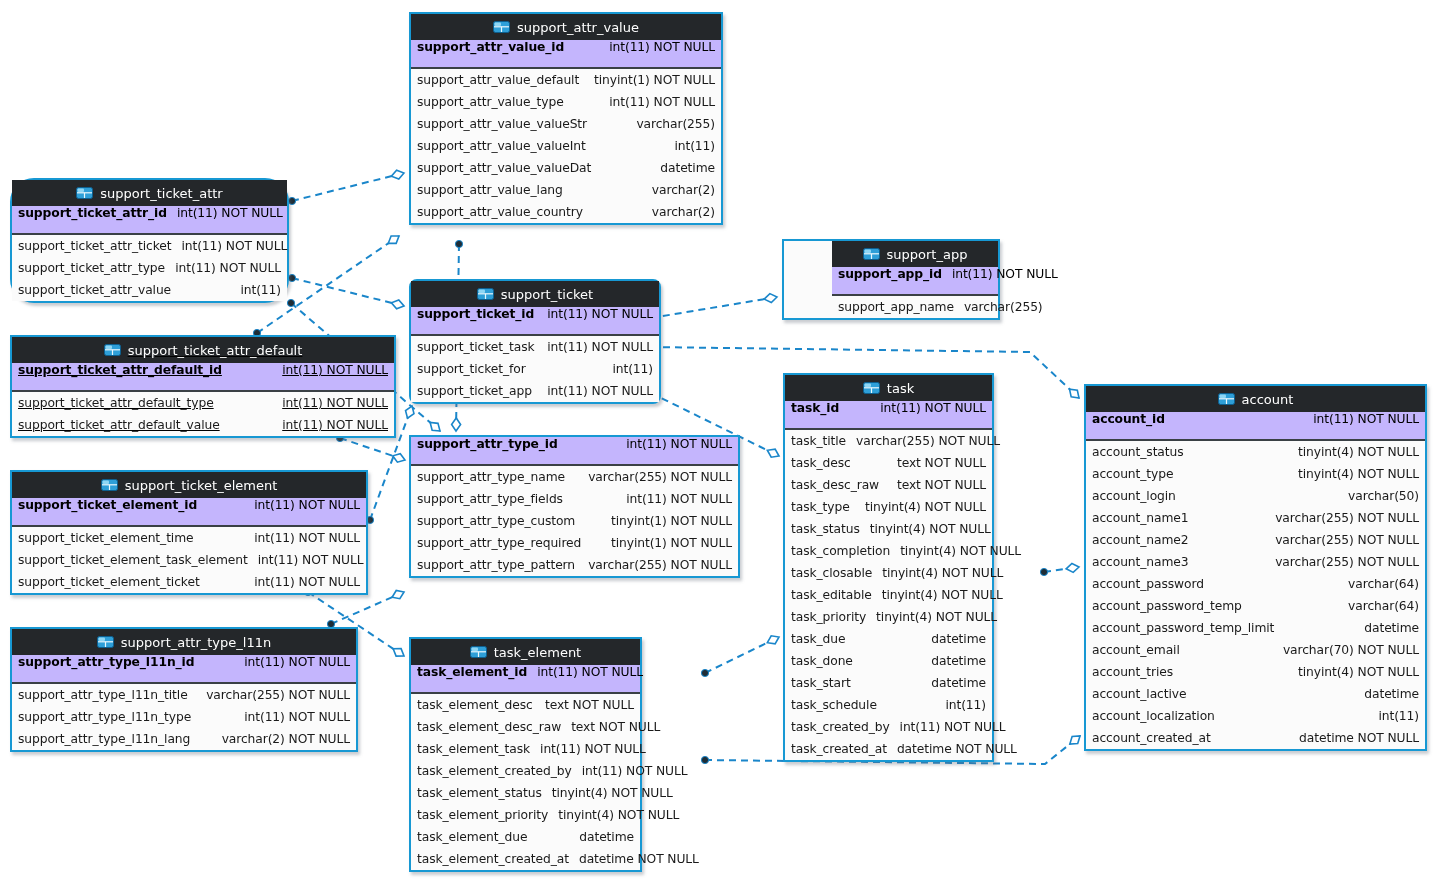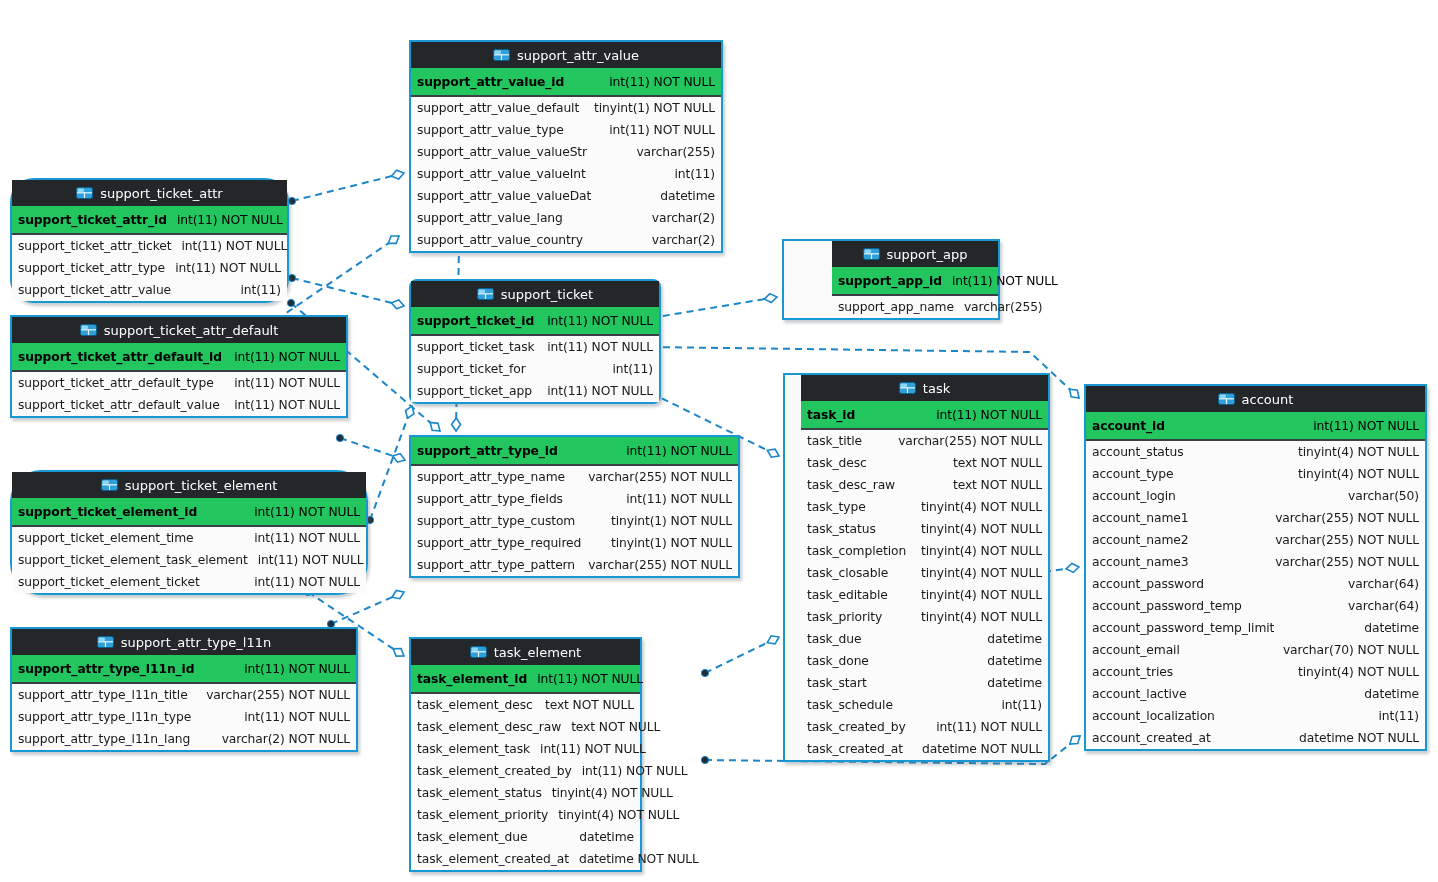--- a/index.html
+++ b/index.html
@@ -10,22 +10,22 @@
   #rels{position:absolute;left:0;top:0;width:1438px;height:882px;}
   .tbl{
     position:absolute;box-sizing:border-box;border:2px solid #1798d3;background:#fbfbfb;
     box-shadow:2px 3px 3px rgba(100,110,120,.35);
   }
   .tbl-header{
     background:#24272a;color:#fff;height:26px;display:flex;align-items:center;
     justify-content:center;gap:7px;font-size:13px;white-space:nowrap;
   }
   .pk-row{
-    height:27px;display:flex;align-items:center;justify-content:space-between;
-    padding:0 6px;font-size:12.3px;border-bottom:2px solid #3a4045;background:#22c55e;
+    height:27px;display:flex;justify-content:space-between;
+    padding:0 6px;font-size:12.3px;border-bottom:2px solid #3a4045;background:#c4b5fd;
     white-space:nowrap;letter-spacing:-0.1px;
   }
   .pk-row .fld{font-weight:bold;}
   .col-row{
     height:22px;display:flex;align-items:center;justify-content:space-between;
     padding:0 6px;font-size:12.3px;color:#1a1a1a;background:#fbfbfb;
     white-space:nowrap;letter-spacing:-0.1px;
   }
   .col-row .typ,.pk-row .typ{margin-left:10px;}
   .rel{fill:none;stroke:#1a86ca;stroke-width:2;stroke-dasharray:7 5;}
@@ -75,21 +75,21 @@
       <circle cx="1044" cy="572" r="3.6" fill="#1f2d36" stroke="#1a86ca" stroke-width="1"></circle>
       <path d="M1079 567 L1073.2017243942703 572.3740115370177 L1066.1306565824048 568.838477631085 L1071.9289321881345 563.4644660940672 Z" fill="#ffffff" stroke="#1a86ca" stroke-width="1.6"></path>
       <path d="M705 673 L779 637" class="rel"></path>
       <circle cx="705" cy="673" r="3.6" fill="#1f2d36" stroke="#1a86ca" stroke-width="1"></circle>
       <path d="M779 637 L775.1235676579741 643.8900850718766 L767.3099438463047 642.687054345041 L771.1863761883304 635.7969692731643 Z" fill="#ffffff" stroke="#1a86ca" stroke-width="1.6"></path>
       <path d="M705 760 L1045 764 L1080 736" class="rel"></path>
       <circle cx="705" cy="760" r="3.6" fill="#1f2d36" stroke="#1a86ca" stroke-width="1"></circle>
       <path d="M1080 736 L1077.735480452615 743.5744274515974 L1069.8487054772406 744.1210356182075 L1072.1132250246253 736.5466081666101 Z" fill="#ffffff" stroke="#1a86ca" stroke-width="1.6"></path>
     </svg>
   <div id="tables">
-      <div class="tbl" style="left: 409px; top: 12px; width: 314px; margin-top: 28px;">
+      <div class="tbl" style="left: 409px; top: 12px; width: 314px;">
         <div class="tbl-header">
           <svg width="17" height="12" viewBox="0 0 17 12">
             <rect x="0.5" y="0.5" width="16" height="11" rx="2" fill="#2e9fd8" stroke="#0d5f8f"></rect>
             <rect x="1.5" y="1.5" width="6.5" height="3.5" rx="1" fill="#8ed6f4"></rect>
             <line x1="1" y1="5.8" x2="16" y2="5.8" stroke="#eaf7fd" stroke-width="1.2"></line>
             <line x1="8.5" y1="5.8" x2="8.5" y2="11" stroke="#eaf7fd" stroke-width="1.2"></line>
           </svg>
           <span>support_attr_value</span>
         </div>
         <div class="pk-row">
@@ -145,21 +145,21 @@
         </div>
         <div class="col-row">
           <span class="fld">support_ticket_attr_type</span>
           <span class="typ">int(11) NOT NULL</span>
         </div>
         <div class="col-row">
           <span class="fld">support_ticket_attr_value</span>
           <span class="typ">int(11)</span>
         </div>
       </div>
-      <div class="tbl" style="left: 10px; top: 315px; width: 338px;">
+      <div class="tbl" style="left: 10px; top: 335px; width: 386px; text-decoration: underline;">
         <div class="tbl-header">
           <svg width="17" height="12" viewBox="0 0 17 12">
             <rect x="0.5" y="0.5" width="16" height="11" rx="2" fill="#2e9fd8" stroke="#0d5f8f"></rect>
             <rect x="1.5" y="1.5" width="6.5" height="3.5" rx="1" fill="#8ed6f4"></rect>
             <line x1="1" y1="5.8" x2="16" y2="5.8" stroke="#eaf7fd" stroke-width="1.2"></line>
             <line x1="8.5" y1="5.8" x2="8.5" y2="11" stroke="#eaf7fd" stroke-width="1.2"></line>
           </svg>
           <span>support_ticket_attr_default</span>
         </div>
         <div class="pk-row">
@@ -168,21 +168,21 @@
         </div>
         <div class="col-row">
           <span class="fld">support_ticket_attr_default_type</span>
           <span class="typ">int(11) NOT NULL</span>
         </div>
         <div class="col-row">
           <span class="fld">support_ticket_attr_default_value</span>
           <span class="typ">int(11) NOT NULL</span>
         </div>
       </div>
-      <div class="tbl" style="left: 10px; top: 470px; width: 358px; border-radius: 32px;">
+      <div class="tbl" style="left: 10px; top: 470px; width: 358px;">
         <div class="tbl-header">
           <svg width="17" height="12" viewBox="0 0 17 12">
             <rect x="0.5" y="0.5" width="16" height="11" rx="2" fill="#2e9fd8" stroke="#0d5f8f"></rect>
             <rect x="1.5" y="1.5" width="6.5" height="3.5" rx="1" fill="#8ed6f4"></rect>
             <line x1="1" y1="5.8" x2="16" y2="5.8" stroke="#eaf7fd" stroke-width="1.2"></line>
             <line x1="8.5" y1="5.8" x2="8.5" y2="11" stroke="#eaf7fd" stroke-width="1.2"></line>
           </svg>
           <span>support_ticket_element</span>
         </div>
         <div class="pk-row">
@@ -341,21 +341,21 @@
         </div>
         <div class="pk-row">
           <span class="fld">support_app_id</span>
           <span class="typ">int(11) NOT NULL</span>
         </div>
         <div class="col-row">
           <span class="fld">support_app_name</span>
           <span class="typ">varchar(255)</span>
         </div>
       </div>
-      <div class="tbl" style="left: 783px; top: 373px; width: 267px; padding-left: 16px;">
+      <div class="tbl" style="left: 783px; top: 373px; width: 211px;">
         <div class="tbl-header">
           <svg width="17" height="12" viewBox="0 0 17 12">
             <rect x="0.5" y="0.5" width="16" height="11" rx="2" fill="#2e9fd8" stroke="#0d5f8f"></rect>
             <rect x="1.5" y="1.5" width="6.5" height="3.5" rx="1" fill="#8ed6f4"></rect>
             <line x1="1" y1="5.8" x2="16" y2="5.8" stroke="#eaf7fd" stroke-width="1.2"></line>
             <line x1="8.5" y1="5.8" x2="8.5" y2="11" stroke="#eaf7fd" stroke-width="1.2"></line>
           </svg>
           <span>task</span>
         </div>
         <div class="pk-row">

